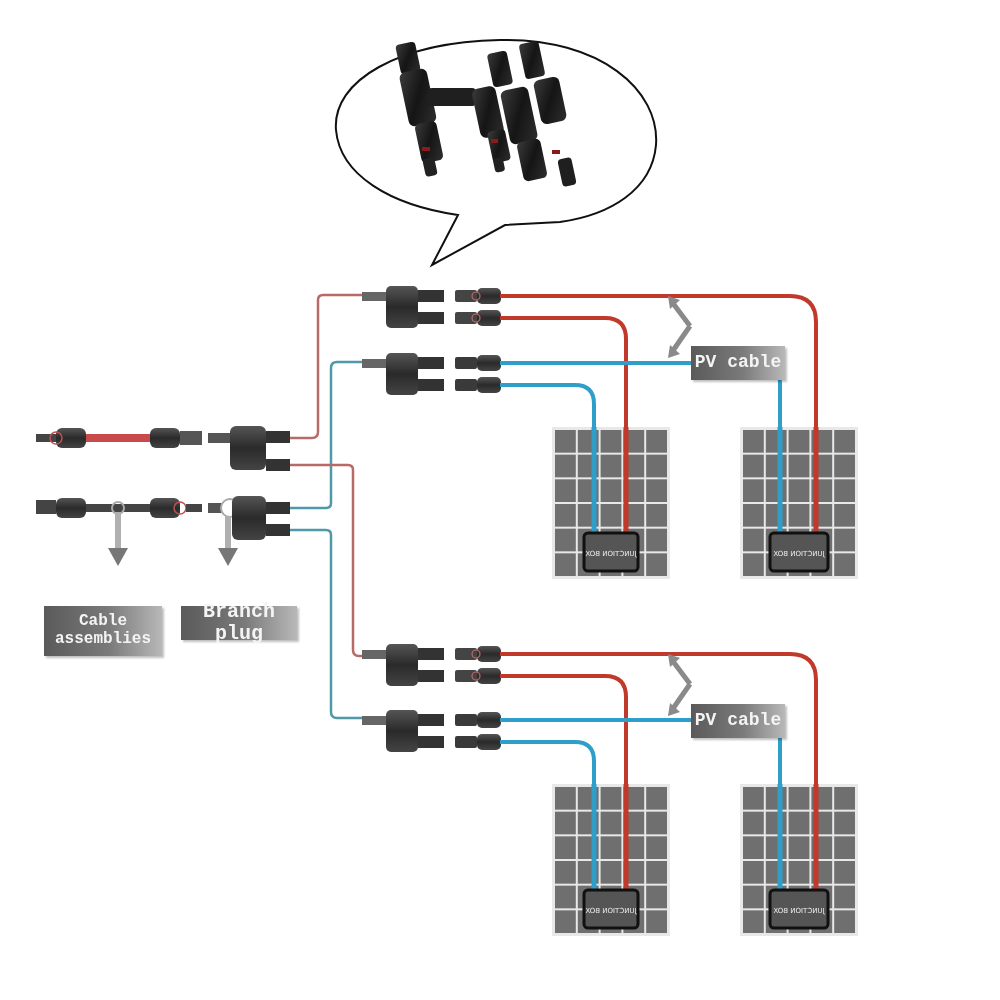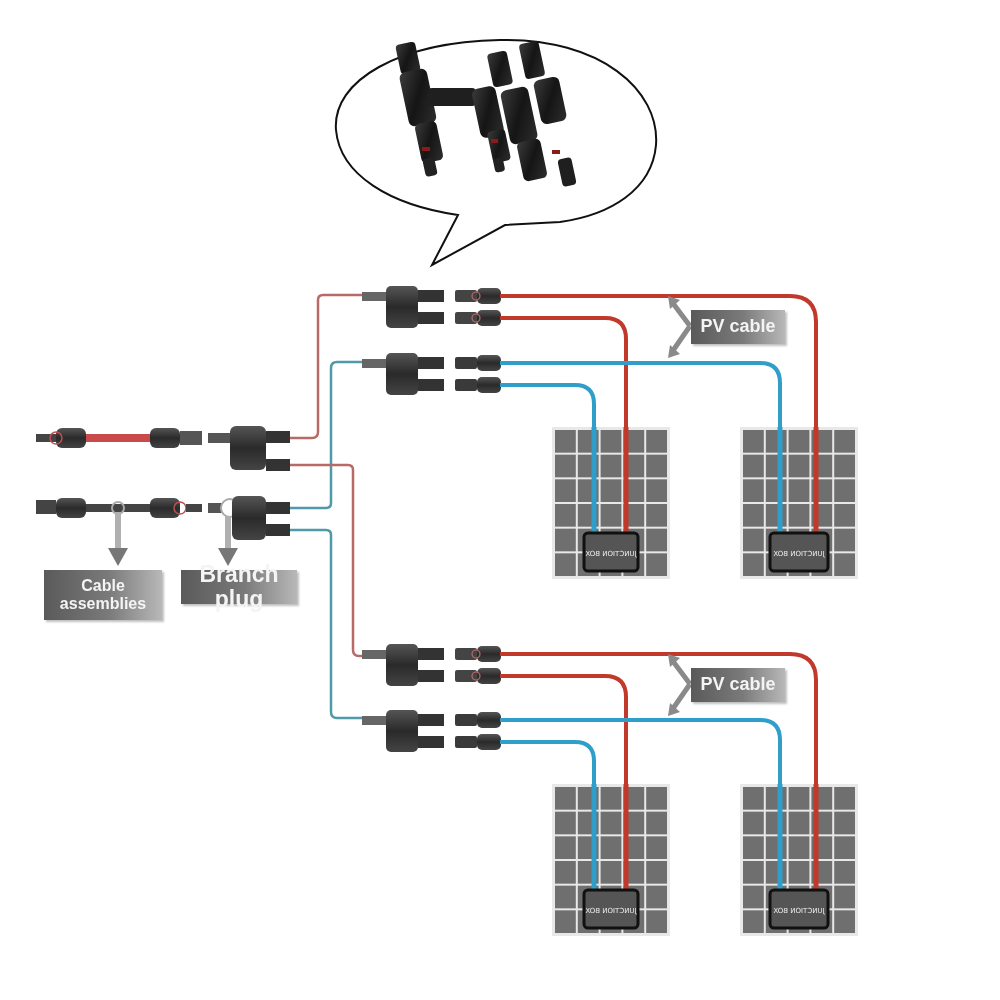--- a/index.html
+++ b/index.html
@@ -3,24 +3,25 @@
 <meta charset="utf-8">
 <style>
   html, body { margin: 0; padding: 0; background: #ffffff; }
   body { width: 1000px; height: 1000px; position: relative; overflow: hidden; font-family: "Liberation Sans", sans-serif; }
   #stage { position: absolute; left: 0; top: 0; width: 1000px; height: 1000px; }
   .label-box {
     position: absolute; color: #f4f4f4; font-weight: bold; text-align: center;
     background: linear-gradient(90deg, #5a5a5a 0%, #7a7a7a 55%, #b8b8b8 100%);
     box-shadow: 2px 2px 2px rgba(0,0,0,0.25);
     display: flex; align-items: center; justify-content: center; line-height: 1.1;
-    font-family: Liberation Sans, sans-serif;
+    font-family: Liberation Mono, monospace;
+    margin-top: 36px;
   }
   #lbl-cable { left: 44px; top: 570px; width: 118px; height: 50px; font-size: 16px; }
-  #lbl-branch { left: 181px; top: 570px; width: 116px; height: 34px; font-size: 23px; }
+  #lbl-branch { left: 181px; top: 570px; width: 116px; height: 34px; font-size: 20px; }
   #lbl-pv1 { left: 691px; top: 310px; width: 94px; height: 34px; font-size: 18px; }
   #lbl-pv2 { left: 691px; top: 668px; width: 94px; height: 34px; font-size: 18px; }
   .jb-text { font-family: "DejaVu Sans", sans-serif; }
 </style>
 </head>
 <body>
 
 <svg id="stage" viewBox="0 0 1000 1000" xmlns="http://www.w3.org/2000/svg">
   <defs>
     <linearGradient id="conn" x1="0" y1="0" x2="0" y2="1">

